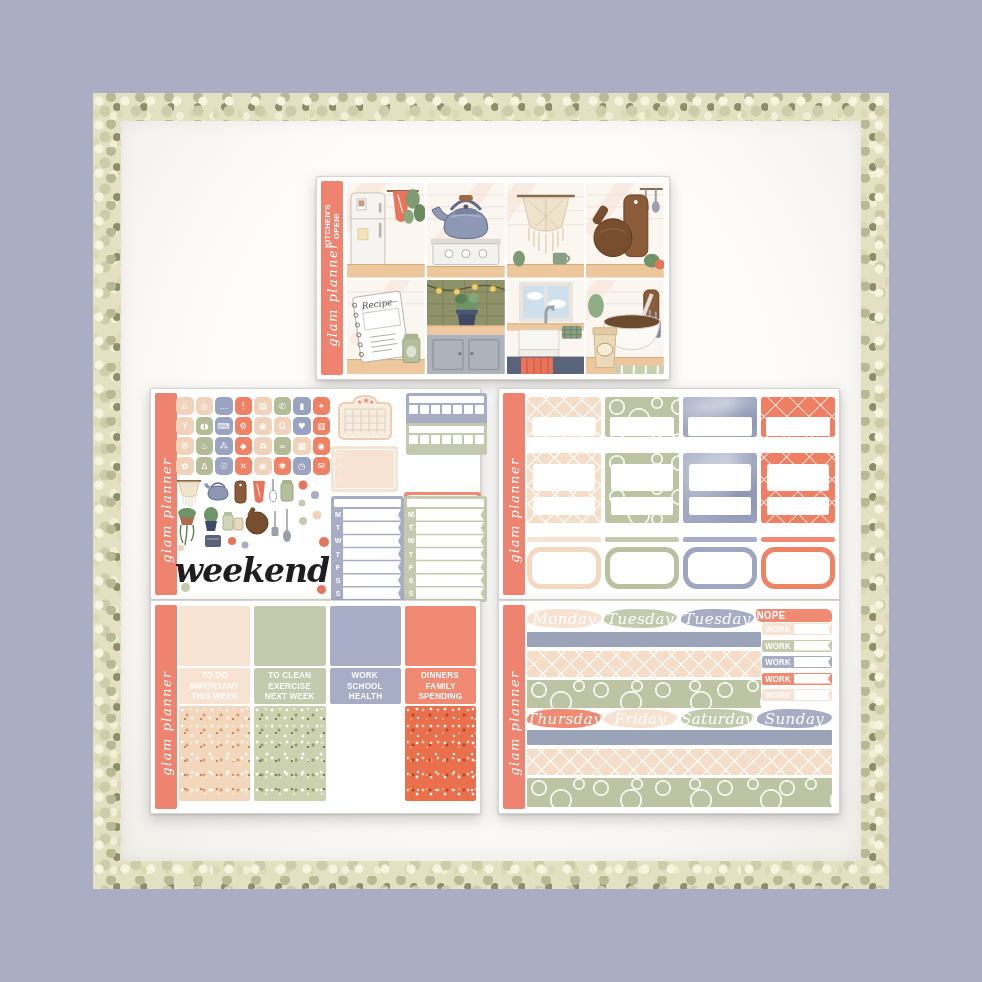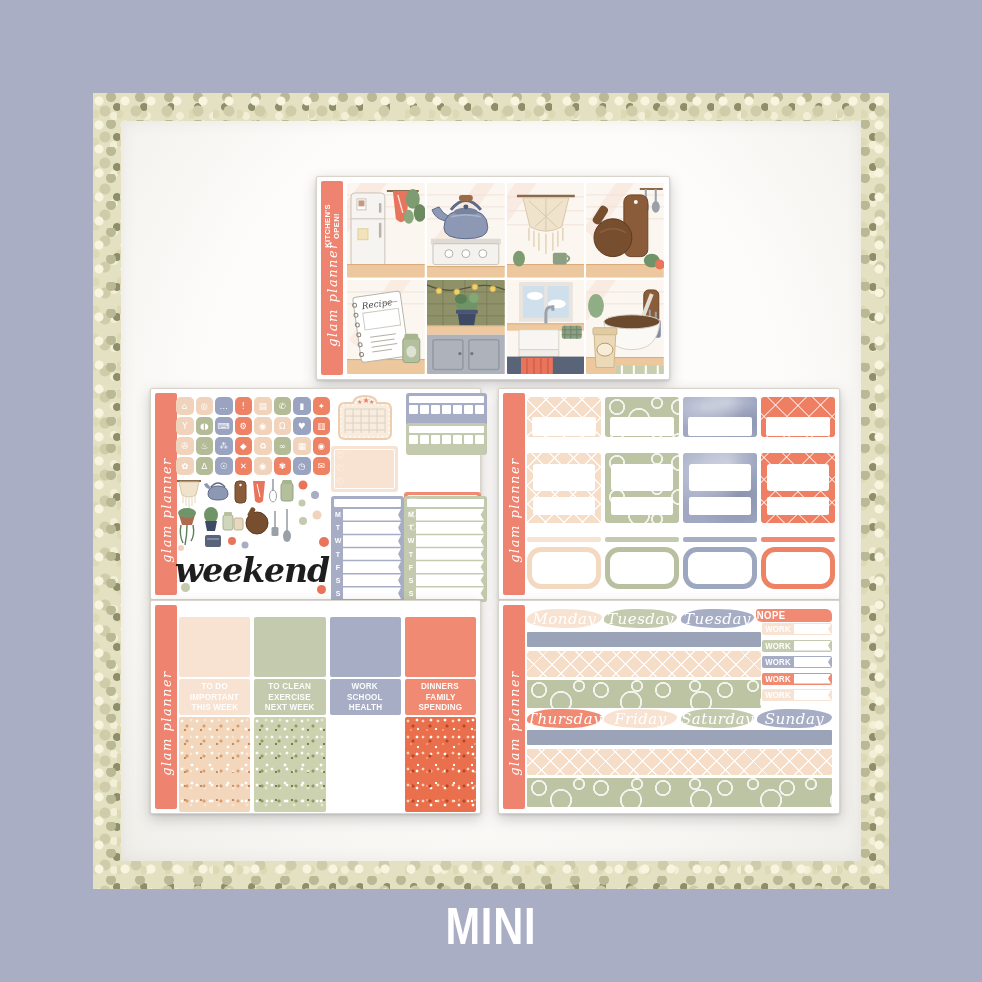--- a/index.html
+++ b/index.html
@@ -124,21 +124,21 @@
   .half-box{height:40px;border-radius:3px;position:relative;}
   .half-box .lbl{position:absolute;left:5px;right:5px;top:20px;height:19px;background:#fff;border-radius:2px;}
   .tall-box{margin-top:16px;height:70px;border-radius:3px;position:relative;}
   .tall-box .big{position:absolute;left:6px;right:6px;top:11px;height:27px;background:#fff;border-radius:3px;}
   .tall-box .strip{position:absolute;left:6px;right:6px;top:44px;height:18px;background:#fff;border-radius:2px;}
   .mini-strip{margin-top:14px;height:5px;border-radius:2px;}
   .open-box{margin-top:5px;height:42px;border-radius:14px;background:#fff;border:5px solid #000;box-sizing:border-box;}
   .b-peach{border-color:#f3d9c0}.b-sage{border-color:#b9c09f}.b-lavender{border-color:#9ea7c0}.b-coral{border-color:#ee8265}
 
   
-  #headers-cols{position:absolute;left:28px;top:0;right:4px;bottom:0;display:flex;gap:4px;padding-top:16px;box-sizing:border-box;}
+  #headers-cols{position:absolute;left:28px;top:0;right:4px;bottom:0;display:flex;gap:4px;padding-top:5px;box-sizing:border-box;}
   .hdr-col{flex:1;display:flex;flex-direction:column;}
   .hdr-top{height:60px;border-radius:2px;}
   .hdr-label{margin-top:2px;height:36px;border-radius:2px;display:flex;flex-direction:column;
       align-items:center;justify-content:center;}
   .hdr-label div{color:rgba(255,255,255,.96);font-weight:bold;font-size:9px;line-height:1.2;
       letter-spacing:.2px;transform:scaleX(.9);white-space:nowrap;}
   .hdr-glit{margin-top:2px;height:95px;border-radius:2px;}
 
   
   .brush{position:absolute;height:19px;border-radius:40% 55% 45% 60%/55% 45% 60% 40%;
@@ -798,16 +798,13 @@
         <span>Friday</span>
       </div>
       <div class="brush c-sage" style="left: 182px; width: 73px; top: 108px;">
         <span>Saturday</span>
       </div>
       <div class="brush c-lavender" style="left: 258px; width: 75px; top: 108px;">
         <span>Sunday</span>
       </div>
     </div>
 
-  <div class="mini-label">
-    <span>MINI</span>
-  </div>
 </div>
 
 </body></html>

